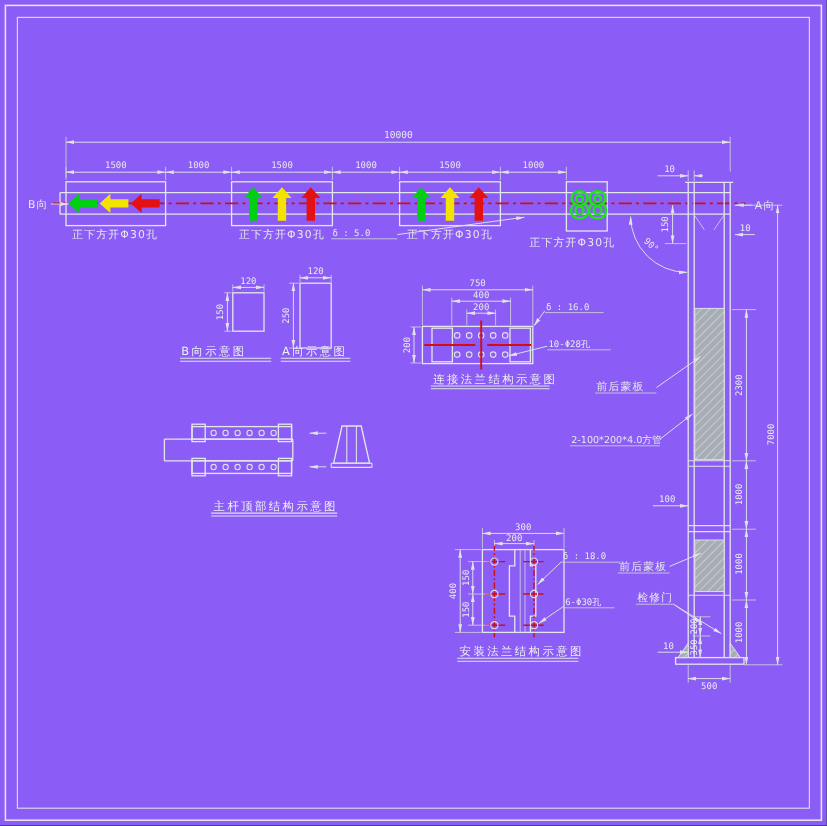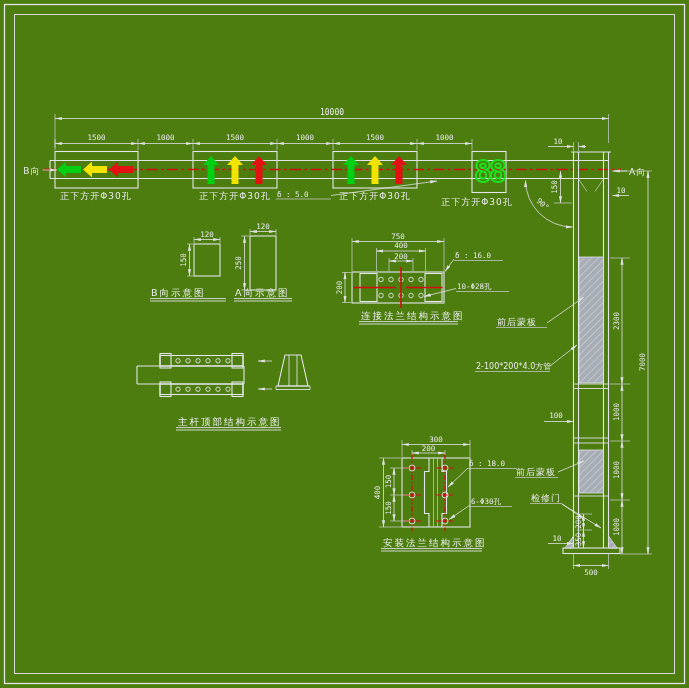--- a/index.html
+++ b/index.html
@@ -1,16 +1,16 @@
 <!DOCTYPE html>
 <html><head>
 <meta charset="utf-8">
 <style>
   html,body{margin:0;padding:0;background:#212833;}
-  .stage{position:relative;width:689px;height:688px;background:#4d7c0f;overflow:hidden;
+  .stage{position:relative;width:689px;height:688px;background:#8b5cf6;overflow:hidden;
          font-family:"DejaVu Sans",sans-serif;}
   svg{display:block}
   .ln{stroke:#e3e6e9;stroke-width:1.1;fill:none}
   .med{stroke:#dfe2e5;stroke-width:0.9;fill:none}
   .thin{stroke:#cfd3d7;stroke-width:0.7;fill:none}
   .dim{stroke:#dfe2e5;stroke-width:0.8;fill:none}
   .redln{stroke:#d01010;fill:none}
   .txt{fill:#e8eaec;font-family:"DejaVu Sans Mono",monospace;font-size:7.5px}
   .txtb{fill:#e8eaec;font-family:"DejaVu Sans Mono",monospace;font-size:8px}
   .cn{fill:#e8eaec;font-family:"DejaVu Sans",sans-serif;font-size:9px;letter-spacing:1px}

